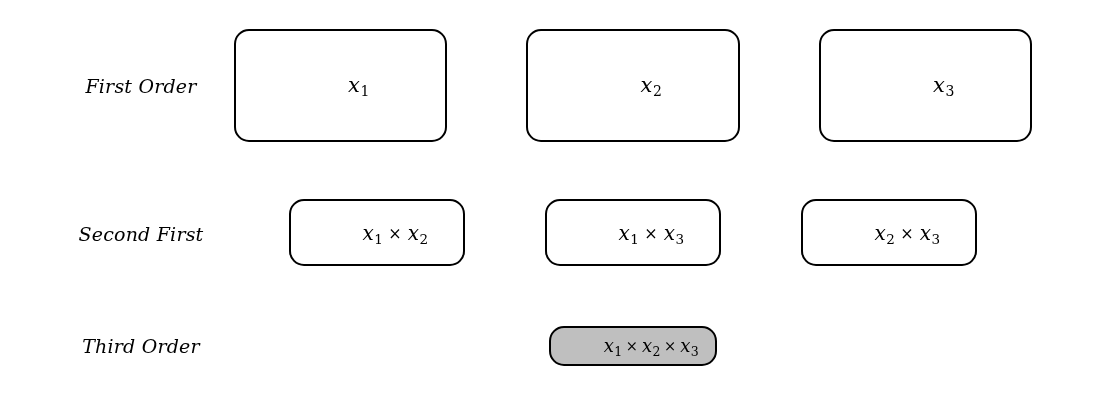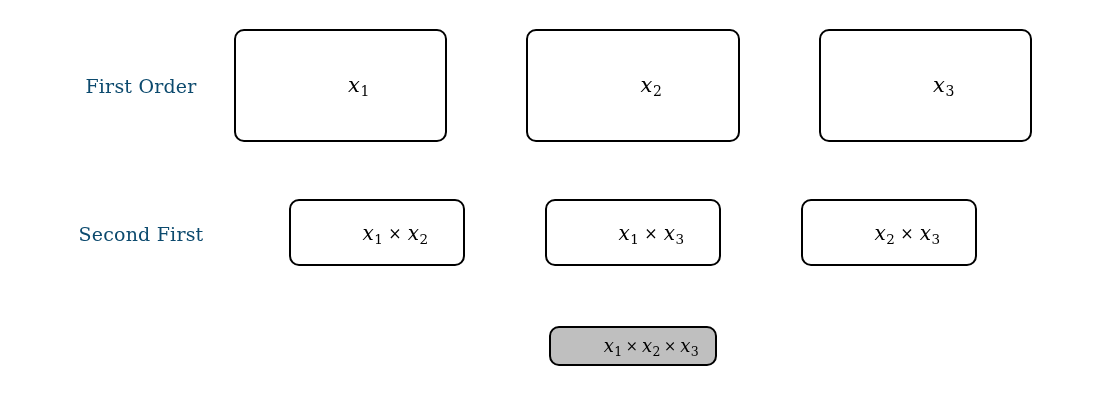--- a/index.html
+++ b/index.html
@@ -18,32 +18,33 @@
     background: #ffffff;
     overflow: hidden;
   }
 
   
   .row-label {
     position: absolute;
     font-family: "DejaVu Serif", serif;
     font-size: 19px;
     line-height: 1;
-    color: #0c4a6e;
+    color: #000000;
     white-space: nowrap;
     transform: translate(-50%, -50%);
     letter-spacing: 0.2px;
+    font-style: italic;
   }
 
   
   .term-box {
     position: absolute;
     box-sizing: border-box;
     border: 2px solid #000000;
-    border-radius: 10px;
+    border-radius: 15px;
     background: #ffffff;
     display: flex;
     align-items: center;
     justify-content: center;
     padding-left: 36px;
   }
   .term-box.filled {
     background: #bfbfbf;
   }
 
@@ -120,20 +121,21 @@
         <span><span class="var">x</span><span class="sub">3</span></span>
       </span>
     </div>
     <div class="term-box r2" style="left: 801px; top: 199px; width: 176px; height: 67px; border-color: rgb(0, 0, 0);">
       <span class="math">
         <span><span class="var">x</span><span class="sub">2</span></span>
         <span class="times">×</span>
         <span><span class="var">x</span><span class="sub">3</span></span>
       </span>
     </div>
+    <div class="row-label" style="left: 141px; top: 346px;">Third Order</div>
     <div class="term-box r3 filled" style="left: 549px; top: 326px; width: 168px; height: 40px; border-color: rgb(0, 0, 0); background: rgb(191, 191, 191);">
       <span class="math">
         <span><span class="var">x</span><span class="sub">1</span></span>
         <span class="times">×</span>
         <span><span class="var">x</span><span class="sub">2</span></span>
         <span class="times">×</span>
         <span><span class="var">x</span><span class="sub">3</span></span>
       </span>
     </div>
   </div>

